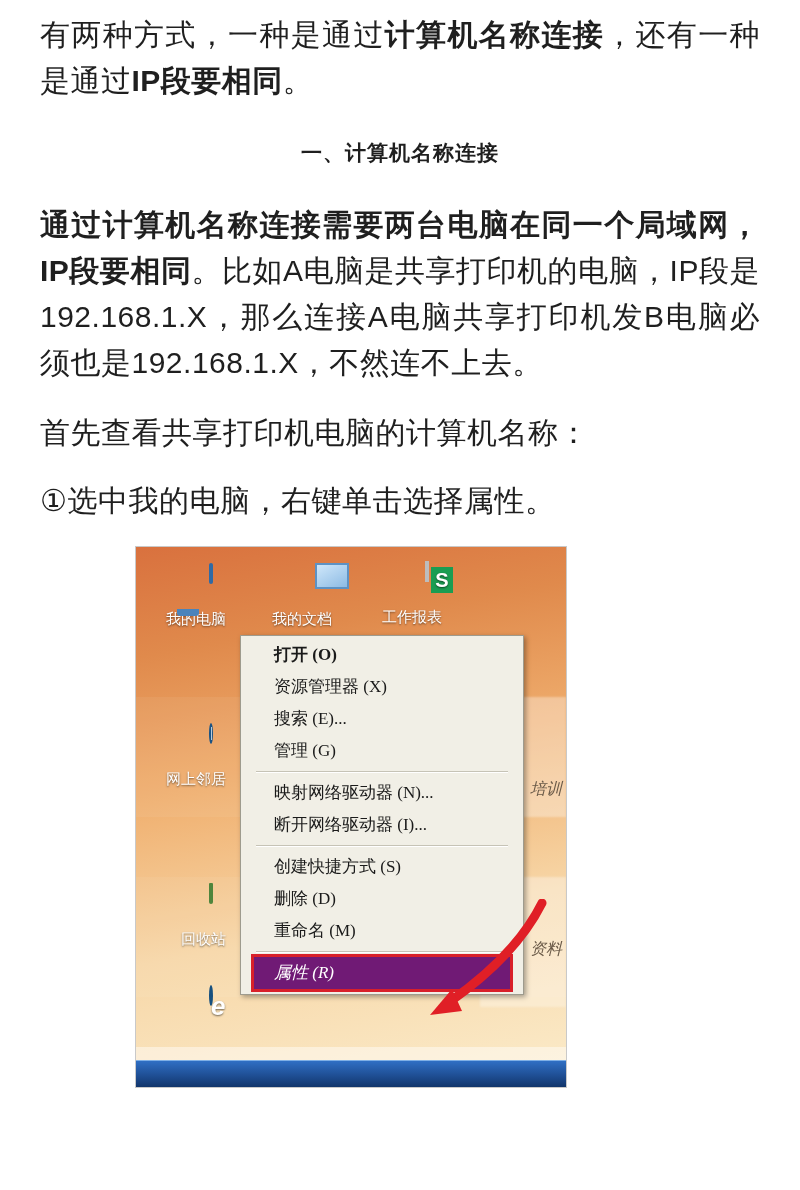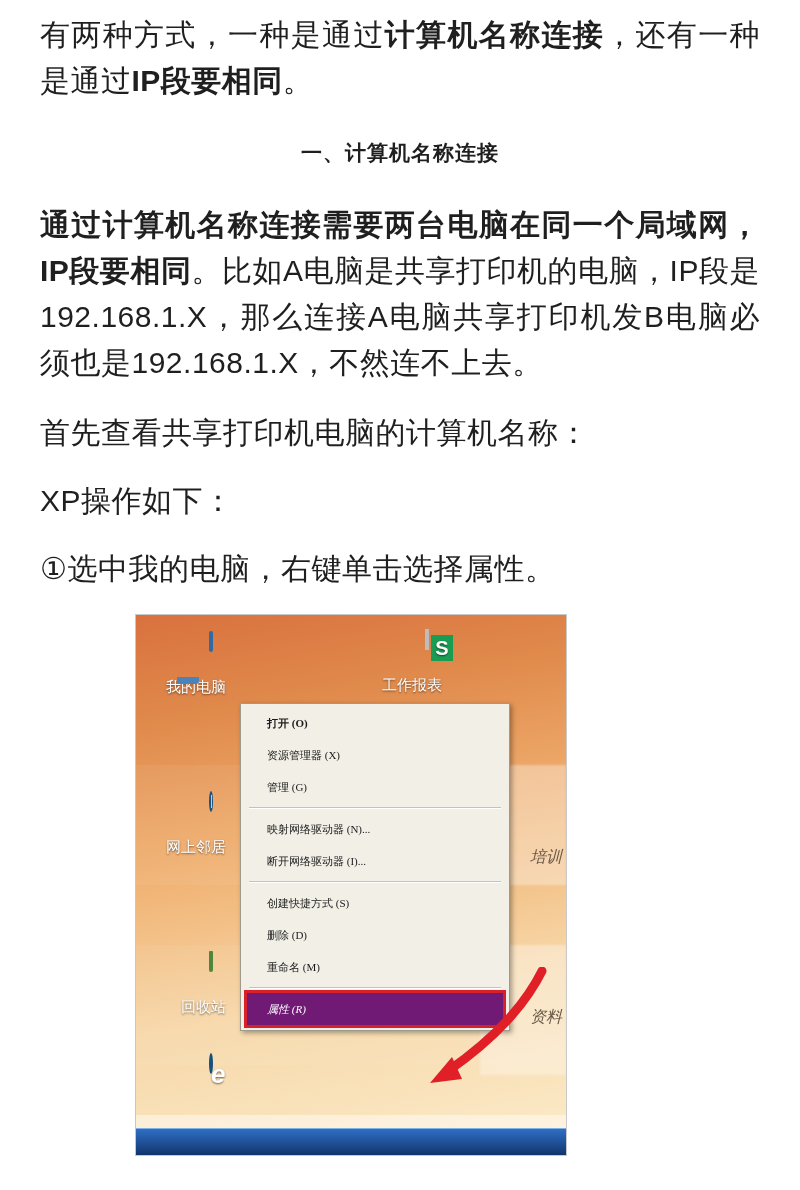--- a/index.html
+++ b/index.html
@@ -203,22 +203,22 @@
   }
   
   .ctx-menu {
     position: absolute;
     left: 104px;
     top: 88px;
     width: 268px;
     background: #f1efe6;
     border: 1px solid #9e9b8e;
     box-shadow: 2px 2px 5px rgba(0,0,0,0.35);
-    padding: 3px 0;
-    font-size: 11px;
+    padding: 3px 7px;
+    font-size: 17px;
     color: #1a1a1a;
   }
   .ctx-item {
     padding: 4px 10px 4px 26px;
     line-height: 24px;
     white-space: nowrap;
     font-family: "Liberation Serif", "DejaVu Serif", serif;
   }
   .ctx-item.bold {
     font-weight: bold;
@@ -267,34 +267,37 @@
 <div class="page">
 
   <p class="para intro"><span>有两种方式，一种是通过</span><span class="strong">计算机名称连接</span><span>，还有一种是通过</span><span class="strong">IP段要相同</span><span>。</span></p>
 
   <h2 class="section-heading">一、计算机名称连接</h2>
 
   <p class="para body-block"><span class="strong">通过计算机名称连接需要两台电脑在同一个局域网，IP段要相同</span><span>。比如A电脑是共享打印机的电脑，IP段是192.168.1.X，那么连接A电脑共享打印机发B电脑必须也是192.168.1.X，不然连不上去。</span></p>
 
   <p class="para tight">首先查看共享打印机电脑的计算机名称：</p>
 
-  <p class="para tight">XP操作如下：</p>
 
   <p class="para tight">①选中我的电脑，右键单击选择属性。</p>
 
   <div class="figure">
 
     <div class="fig-bg-band" style="top:150px;"></div>
     <div class="fig-bg-band" style="top:330px;"></div>
 
     <div class="desk-icon" style="left:16px; top:18px;">
       <span class="glyph"><span class="ic-monitor"></span></span>
       <span class="label">我的电脑</span>
     </div>
 
+    <div class="desk-icon" style="left:122px; top:18px;">
+      <span class="glyph"><span class="ic-mail"></span></span>
+      <span class="label">我的文档</span>
+    </div>
 
     <div class="desk-icon" style="left:232px; top:16px;">
       <span class="glyph"><span class="ic-doc"></span></span>
       <span class="label">工作报表</span>
     </div>
 
     <div class="desk-icon" style="left:16px; top:178px;">
       <span class="glyph"><span class="ic-globe"></span></span>
       <span class="label">网上邻居</span>
     </div>
@@ -309,20 +312,21 @@
     </div>
 
     <div class="right-blur" style="top:150px; height:120px;"></div>
     <div class="right-blur" style="top:330px; height:130px;"></div>
     <div class="right-text" style="top:232px;">培训</div>
     <div class="right-text" style="top:392px;">资料</div>
 
     <div class="ctx-menu">
       <div class="ctx-item bold">打开 (O)</div>
       <div class="ctx-item">资源管理器 (X)</div>
+      <div class="ctx-item">搜索 (E)...</div>
       <div class="ctx-item">管理 (G)</div>
       <div class="ctx-sep"></div>
       <div class="ctx-item">映射网络驱动器 (N)...</div>
       <div class="ctx-item">断开网络驱动器 (I)...</div>
       <div class="ctx-sep"></div>
       <div class="ctx-item">创建快捷方式 (S)</div>
       <div class="ctx-item">删除 (D)</div>
       <div class="ctx-item">重命名 (M)</div>
       <div class="ctx-sep"></div>
       <div class="ctx-item selected">属性 (R)</div>

